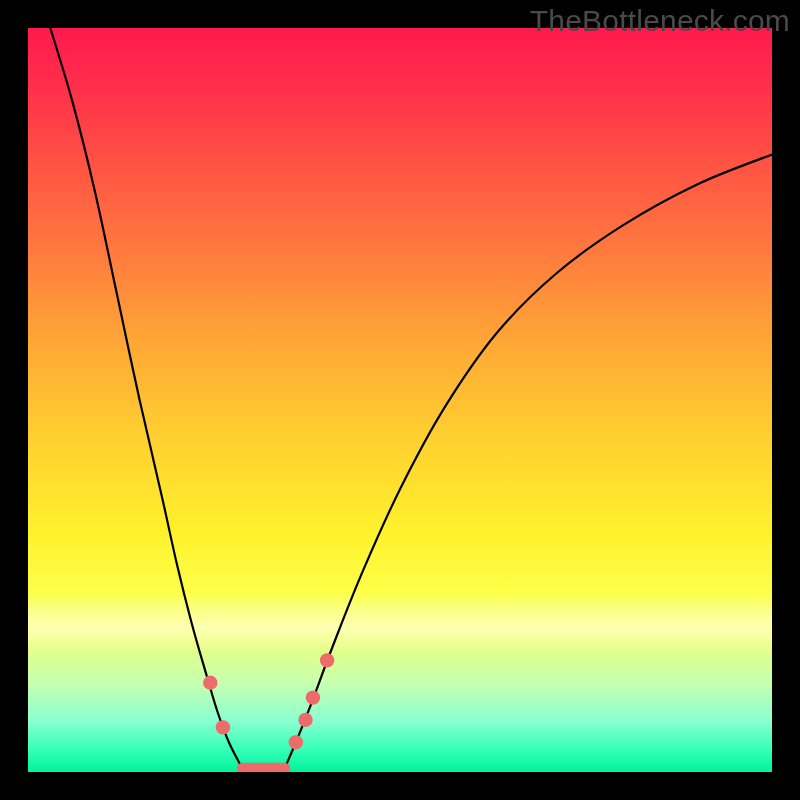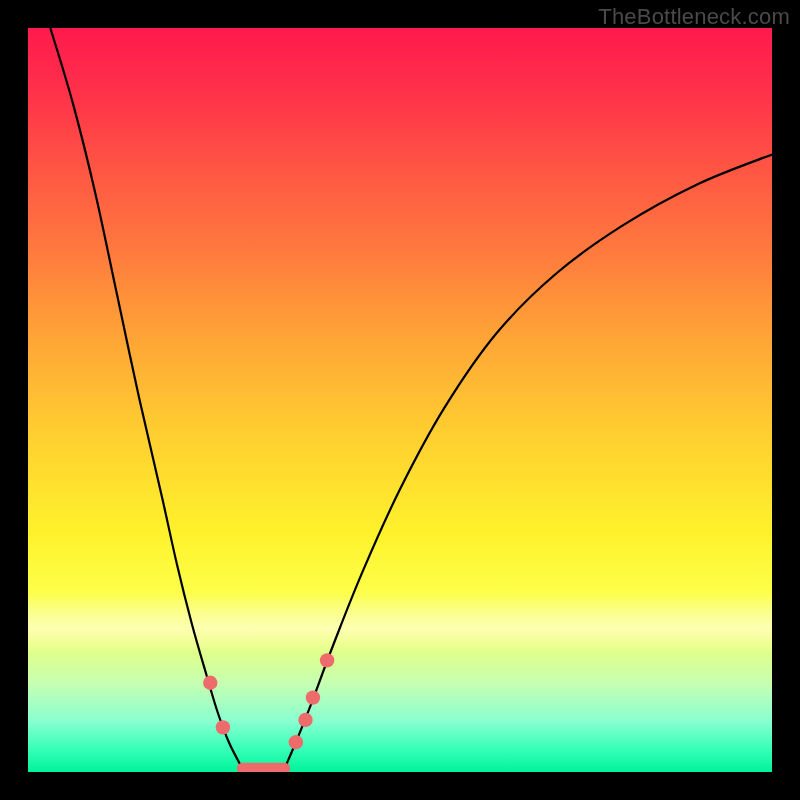--- a/index.html
+++ b/index.html
@@ -61,21 +61,21 @@
       rgba(255,255,170,0.75) 40%,
       rgba(255,255,190,0.85) 60%,
       rgba(255,255,170,0) 100%
     );
   }
   .watermark {
     position: absolute;
     top: 4px;
     right: 10px;
     color: #4a4a4a;
-    font-size: 22px;
+    font-size: 30px;
     letter-spacing: 0.2px;
     user-select: none;
   }
   svg.curves {
     position: absolute;
     inset: 0;
   }
   .curve {
     fill: none;
     stroke: #000;

